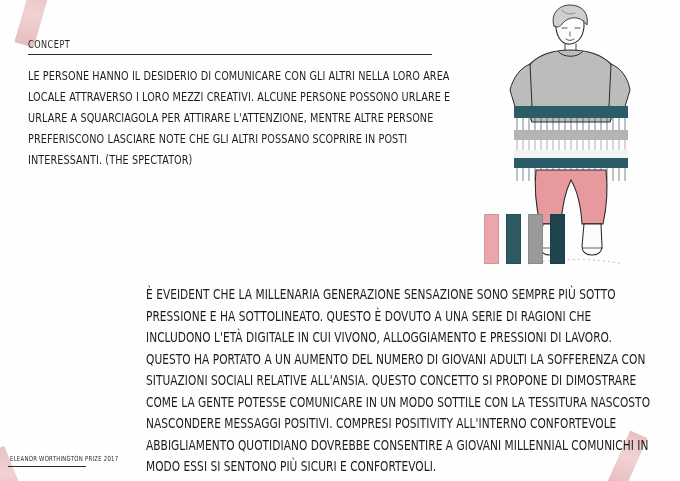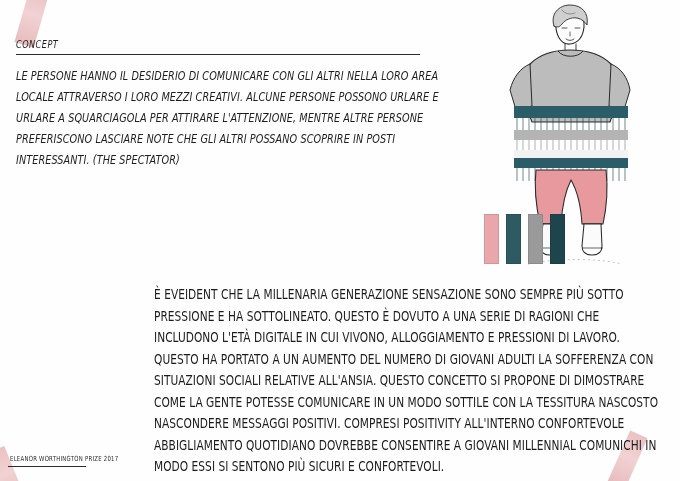--- a/index.html
+++ b/index.html
@@ -48,24 +48,23 @@
     top: 432px;
     width: 19px;
     height: 56px;
     transform: rotate(24deg);
     background: linear-gradient(180deg, #e3adb0 0%, #edc3c5 45%, #dfa6a9 100%);
   }
 
   
   .concept-block {
     position: absolute;
-    left: 16px;
+    left: 28px;
     top: 38px;
     width: 430px;
-    font-style: italic;
   }
   .concept-title {
     font-size: 11px;
     letter-spacing: 0.6px;
     color: #1e1e1e;
     text-transform: uppercase;
     font-family: "DejaVu Sans Condensed", "Liberation Sans Narrow", "Liberation Sans", sans-serif;
     transform: scaleX(0.82);
     transform-origin: left center;
     margin-bottom: 3px;
@@ -88,21 +87,20 @@
     text-transform: uppercase;
     font-weight: 400;
   }
 
   
   .main-block {
     position: absolute;
     left: 146px;
     top: 284px;
     width: 508px;
-    margin-left: 8px;
   }
   .main-body {
     font-size: 13.4px;
     line-height: 21.5px;
     color: #1b1b1b;
     font-family: "DejaVu Sans Condensed", "Liberation Sans Narrow", "Liberation Sans", sans-serif;
     letter-spacing: 0.05px;
     text-transform: uppercase;
     transform: scaleX(0.88);
     transform-origin: left top;

